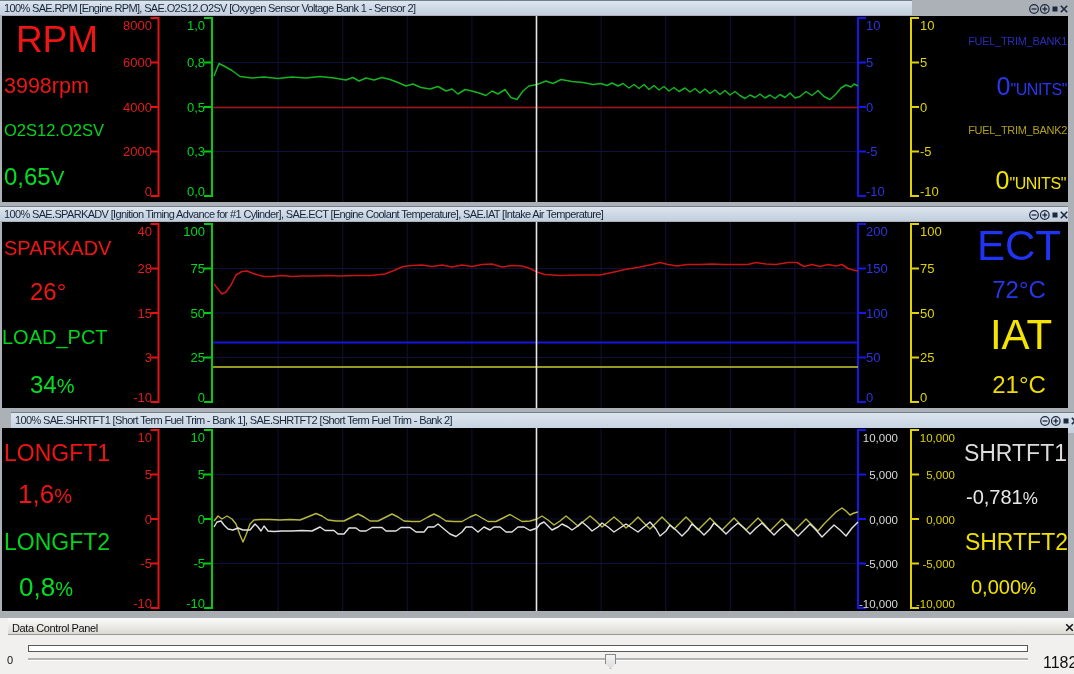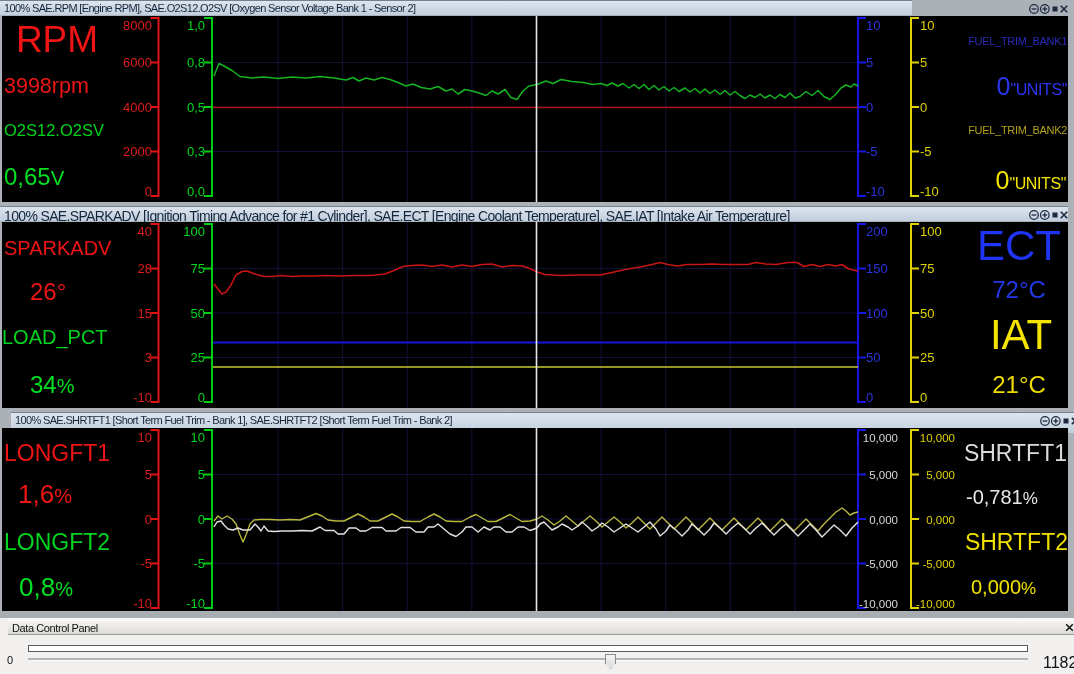--- a/index.html
+++ b/index.html
@@ -80,21 +80,21 @@
     <text x="55" y="36" fill="#f01414" font-size="37" text-anchor="middle">RPM</text>
     <text x="2" y="77" fill="#ee1515" font-size="21.5" text-anchor="start">3998rpm</text>
     <text x="2" y="119.5" fill="#00d41e" font-size="16.5" text-anchor="start">O2S12.O2SV</text>
     <text x="2" y="168.5" fill="#00e022" font-size="24">0,65<tspan font-size="20.5">V</tspan></text>
     <text x="1065" y="28.5" fill="#2b2bb8" font-size="11" text-anchor="end" letter-spacing="-0.3">FUEL_TRIM_BANK1</text>
     <text x="1065" y="78.5" fill="#2936f0" text-anchor="end" font-size="25">0<tspan font-size="16" letter-spacing="-0.4">"UNITS"</tspan></text>
     <text x="1065" y="118" fill="#b0a01e" font-size="11" text-anchor="end" letter-spacing="-0.3">FUEL_TRIM_BANK2</text>
     <text x="1064" y="172.5" fill="#f2e400" text-anchor="end" font-size="25">0<tspan font-size="16" letter-spacing="-0.4">"UNITS"</tspan></text>
   </svg>
 <div style="position:absolute;left:0;top:206px;width:1068px;height:15px;background:linear-gradient(#dde5ee,#ccd7e4 60%,#c3cfde);border-top:1px solid #72808e;box-sizing:border-box">
-<div style="position:absolute;left:4px;top:1px;font-size:14px;letter-spacing:-0.65px;color:#16263a;white-space:nowrap">100% SAE.SPARKADV [Ignition Timing Advance for #1 Cylinder], SAE.ECT [Engine Coolant Temperature], SAE.IAT [Intake Air Temperature]</div>
+<div style="position:absolute;left:4px;top:1px;font-size:11px;letter-spacing:-0.65px;color:#16263a;white-space:nowrap">100% SAE.SPARKADV [Ignition Timing Advance for #1 Cylinder], SAE.ECT [Engine Coolant Temperature], SAE.IAT [Intake Air Temperature]</div>
 <svg style="position:absolute;left:1026px;top:-0.5px" width="44" height="16" viewBox="0 0 44 16">
       <circle cx="8" cy="8" r="4.3" fill="none" stroke="#1c2940" stroke-width="1.2"></circle>
       <line x1="5.6" y1="8" x2="10.4" y2="8" stroke="#1c2940" stroke-width="1.3"></line>
       <circle cx="18.8" cy="8" r="4.3" fill="none" stroke="#1c2940" stroke-width="1.2"></circle>
       <line x1="16.4" y1="8" x2="21.2" y2="8" stroke="#1c2940" stroke-width="1.3"></line>
       <line x1="18.8" y1="5.6" x2="18.8" y2="10.4" stroke="#1c2940" stroke-width="1.3"></line>
       <rect x="26.5" y="5.5" width="5" height="5" fill="#1c2940"></rect>
       <path d="M34.8 4.8 L41.2 11.2 M41.2 4.8 L34.8 11.2" stroke="#1c2940" stroke-width="1.6"></path>
     </svg>
   </div>

